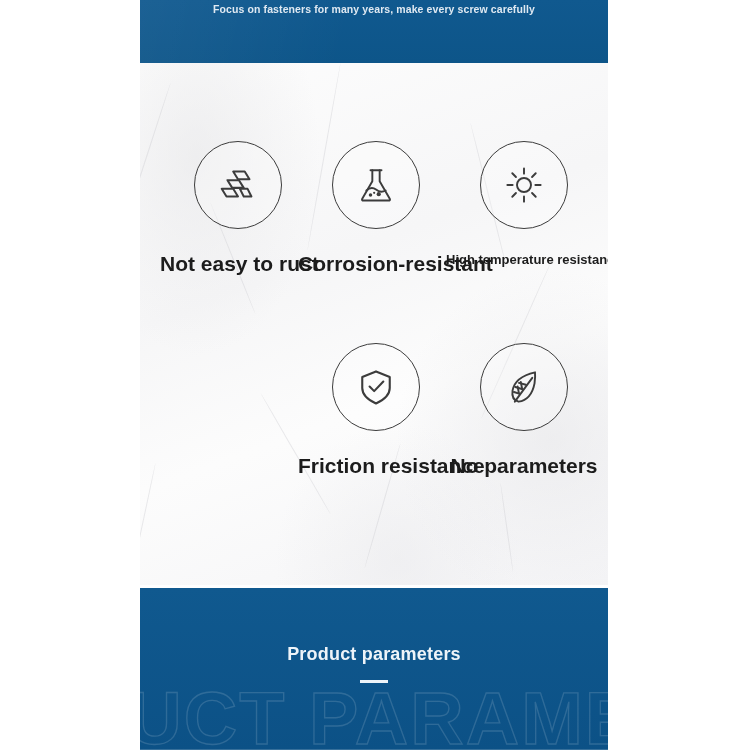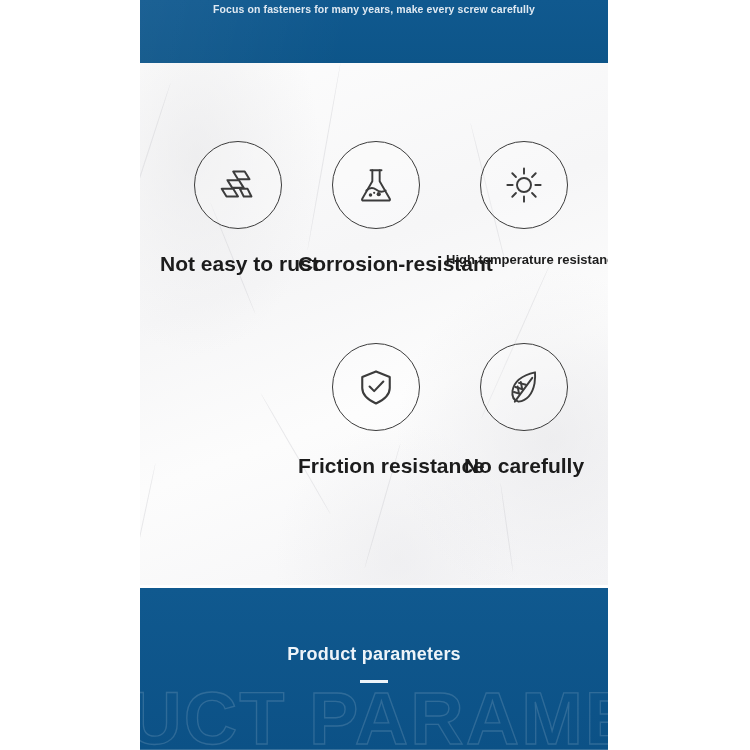--- a/index.html
+++ b/index.html
@@ -253,21 +253,21 @@
           <svg width="44" height="44" viewBox="0 0 48 48" fill="none" stroke="#3c3c3c" stroke-width="2.1" stroke-linejoin="round" stroke-linecap="round">
             <path d="M36 8 Q14 13 11.5 28 Q10 38 18 40 Q32 38 35.5 20 Q36.5 13 36 8 Z"></path>
             <path d="M14 40 L33 14"></path>
             <path d="M22.5 26.5 L14.5 24"></path>
             <path d="M26 21.5 L18.5 19.5"></path>
             <path d="M19.5 31.5 L13 29.5"></path>
             <path d="M22 26 L20.5 18.5"></path>
             <path d="M18.5 31 L17 23.5"></path>
           </svg>
         </div>
-        <div class="feature-label lbl-big">No carefully</div>
+        <div class="feature-label lbl-big">No parameters</div>
       </div>
 
     </div>
   </div>
 
   <div class="bottom-banner">
     <div class="watermark">PRODUCT PARAMETERS</div>
     <div class="bottom-title">Product parameters</div>
     <div class="title-underline"></div>
     <div class="banner-seam"></div>

